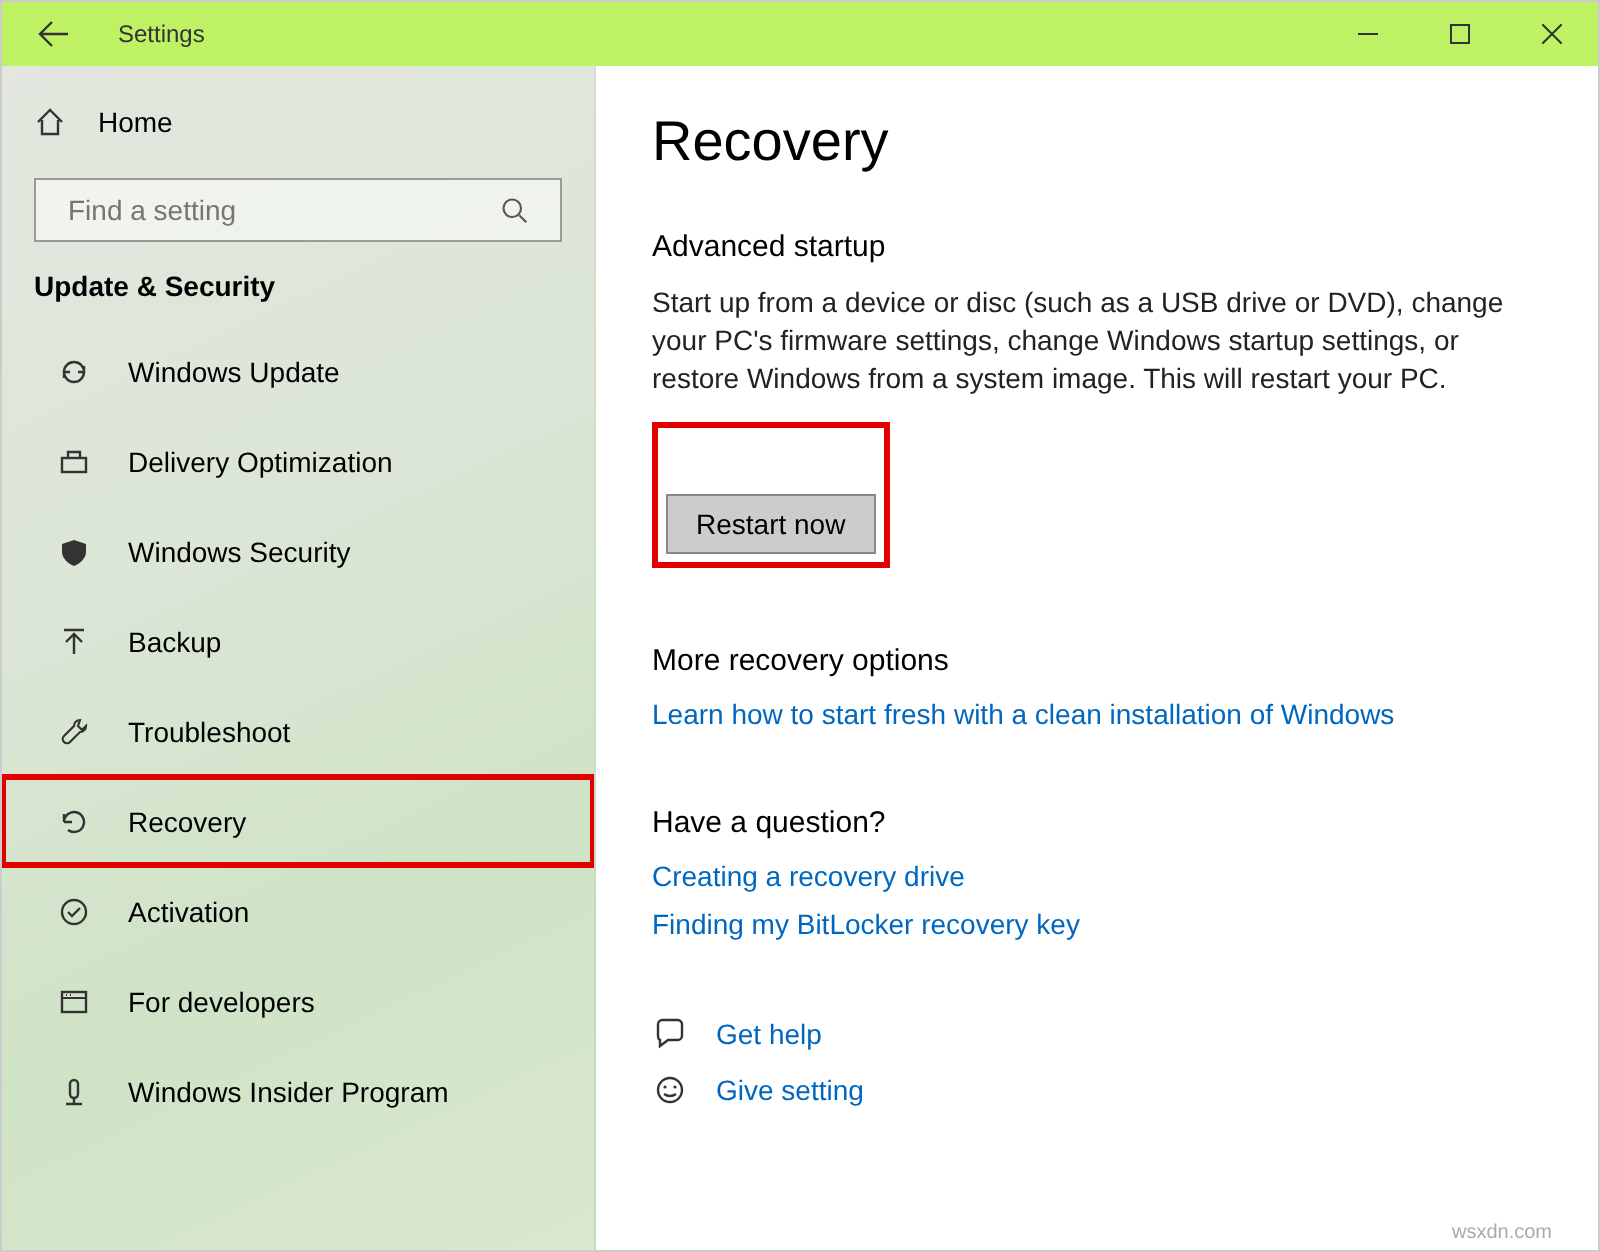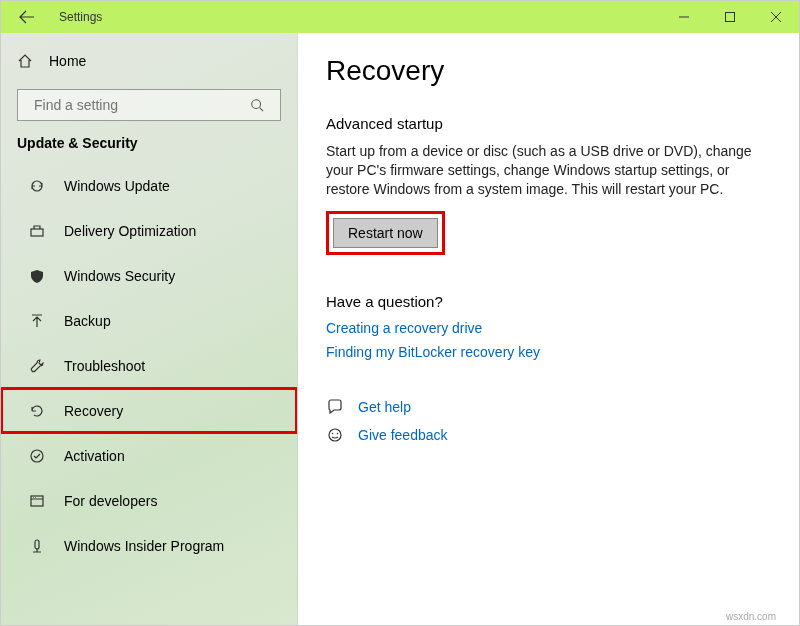--- a/index.html
+++ b/index.html
@@ -146,20 +146,21 @@
       padding: 4px;
       border: 3px solid #e00000;
       margin-bottom: 38px;
     }
     .btn {
       background: #ccc;
       border: 1px solid #888;
       padding: 6px 14px;
       font-size: 14px;
       font-family: inherit;
+      margin-top: 29px;
     }
     .link {
       color: #0067c0;
       font-size: 14px;
       display: block;
       margin-bottom: 8px;
       cursor: pointer;
     }
     .section-gap { margin-bottom: 38px; }
     .help-row {
@@ -325,20 +326,24 @@
 
     <div class="main">
       <h1 class="page-title">Recovery</h1>
 
       <h2 class="subhead">Advanced startup</h2>
       <p class="bodytext">Start up from a device or disc (such as a USB drive or DVD), change your PC's firmware settings, change Windows startup settings, or restore Windows from a system image. This will restart your PC.</p>
       <div class="btn-wrap">
         <button class="btn">Restart now</button>
       </div>
 
+      <div class="section-gap">
+        <h2 class="subhead">More recovery options</h2>
+        <a class="link">Learn how to start fresh with a clean installation of Windows</a>
+      </div>
 
       <div class="section-gap">
         <h2 class="subhead">Have a question?</h2>
         <a class="link">Creating a recovery drive</a>
         <a class="link">Finding my BitLocker recovery key</a>
       </div>
 
       <div>
         <div class="help-row">
           <span class="icon">
@@ -350,20 +355,20 @@
         </div>
         <div class="help-row">
           <span class="icon">
             <svg width="16" height="16" viewBox="0 0 16 16">
                 <circle cx="8" cy="8" r="6" stroke="#333" stroke-width="1.2" fill="none"></circle>
                 <circle cx="5.5" cy="6.5" r="0.8" fill="#333"></circle>
                 <circle cx="10.5" cy="6.5" r="0.8" fill="#333"></circle>
                 <path d="M5 10 Q8 12 11 10" stroke="#333" stroke-width="1.2" fill="none"></path>
               </svg>
           </span>
-          <a class="link" style="margin:0">Give feedback</a>
+          <a class="link" style="margin:0">Give setting</a>
         </div>
       </div>
     </div>
   </div>
 </div>
 
 <div class="watermark">wsxdn.com</div>
 
 </body></html>

